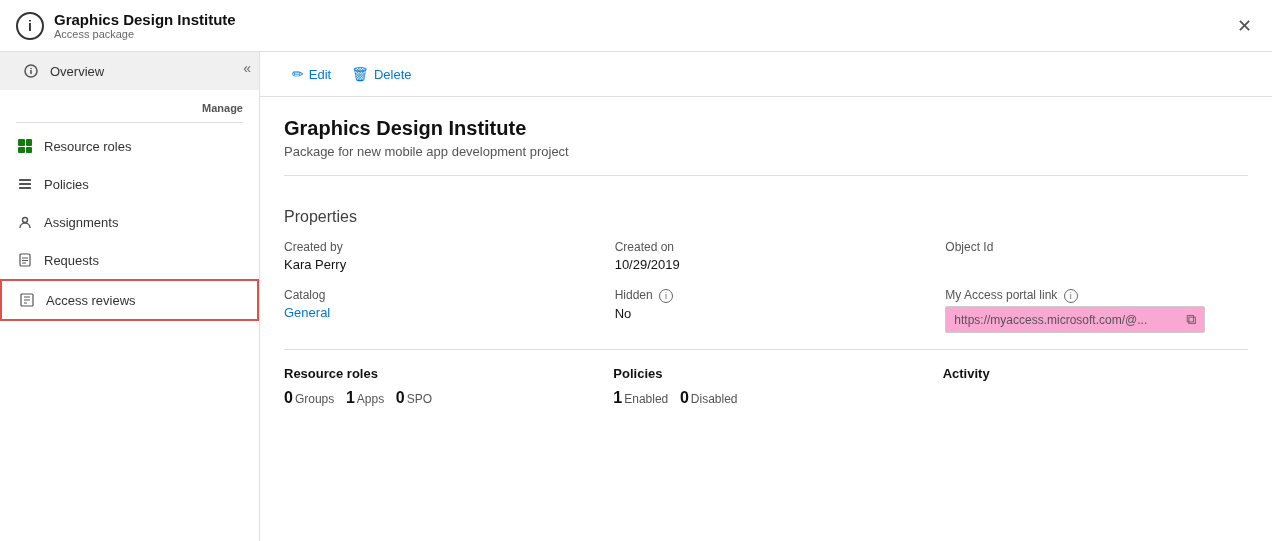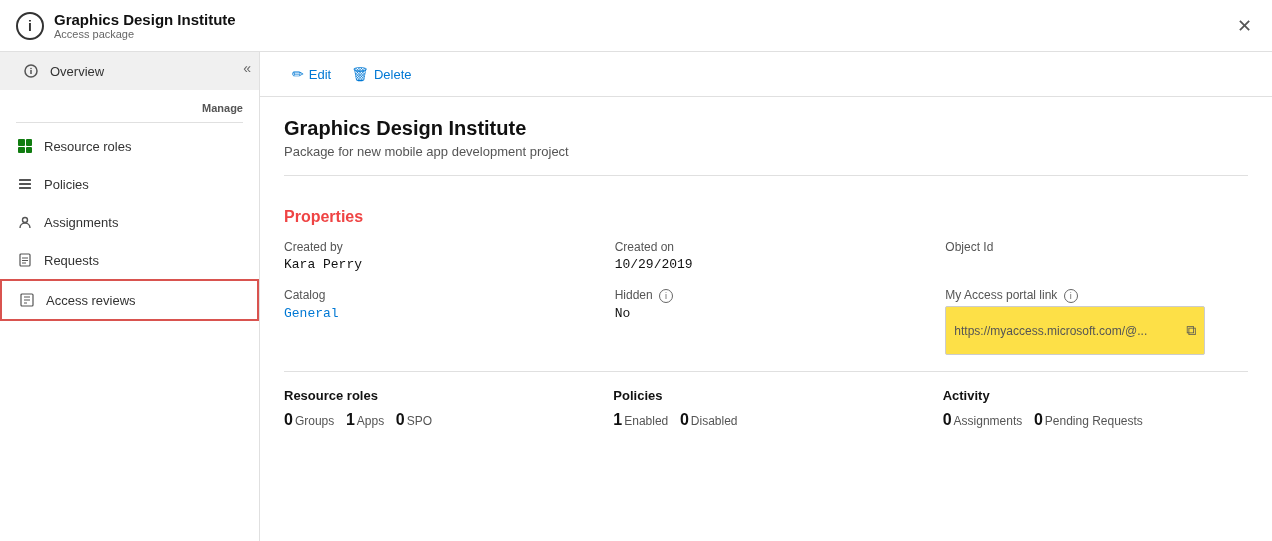--- a/index.html
+++ b/index.html
@@ -57,31 +57,31 @@
     }
     .toolbar-icon { font-size: 14px; }
 
     .content-body { padding: 20px 24px; }
 
     .page-title { font-size: 20px; font-weight: 600; color: #111; margin-bottom: 4px; }
     .page-subtitle { font-size: 13px; color: #555; margin-bottom: 16px; }
 
     .section-divider { border: none; border-top: 1px solid #e0e0e0; margin: 16px 0; }
 
-    .section-title { font-size: 16px; font-weight: 700; color: #ef4444; margin-bottom: 14px; margin-top: 32px; }
+    .section-title { font-size: 16px; font-weight: 400; color: #404040; margin-bottom: 14px; margin-top: 32px; }
 
     .properties-grid { display: grid; grid-template-columns: 1fr 1fr 1fr; gap: 16px 28px; margin-bottom: 8px; }
     .prop-label { font-size: 12px; color: #555; margin-bottom: 3px; }
-    .prop-value { font-size: 13px; color: #111; font-family: Liberation Mono, monospace; }
+    .prop-value { font-size: 13px; color: #111; }
     .prop-value.link { color: #0078d4; cursor: pointer; text-decoration: none; }
 
     .portal-link-box {
       display: flex; align-items: center; gap: 4px;
-      border: 1px solid #ccc; border-radius: 2px; padding: 15px 8px;
-      background: #fde047; font-size: 12px; color: #555; max-width: 260px;
+      border: 1px solid #ccc; border-radius: 2px; padding: 4px 8px;
+      background: #f9a8d4; font-size: 12px; color: #555; max-width: 260px;
     }
     .portal-link-text { flex: 1; overflow: hidden; text-overflow: ellipsis; white-space: nowrap; }
     .copy-icon { cursor: pointer; color: #555; font-size: 14px; flex-shrink: 0; }
 
     .info-icon { display: inline-flex; align-items: center; justify-content: center; width: 14px; height: 14px; border-radius: 50%; border: 1px solid #666; color: #666; font-size: 9px; margin-left: 3px; cursor: pointer; }
 
     .contents-grid { display: grid; grid-template-columns: 1fr 1fr 1fr; gap: 16px 24px; }
     .contents-col-title { font-size: 13px; font-weight: 600; color: #111; margin-bottom: 8px; }
     .contents-stats { font-size: 13px; color: #333; }
     .stat-num { font-size: 16px; font-weight: 600; color: #111; }
@@ -260,22 +260,18 @@
         <div>
           <div class="contents-col-title">Policies</div>
           <div class="contents-stats">
             <span class="stat-num">1</span><span class="stat-label">Enabled</span>
             <span class="stat-num">0</span><span class="stat-label">Disabled</span>
           </div>
         </div>
 
         <div>
           <div class="contents-col-title">Activity</div>
-          <div class="contents-stats">
-            <span class="stat-num">0</span><span class="stat-label">Assignments</span>
-            <span class="stat-num">0</span><span class="stat-label">Pending Requests</span>
-          </div>
         </div>
       </div>
 
     </div>
   </div>
 </div>
 
 </body></html>

